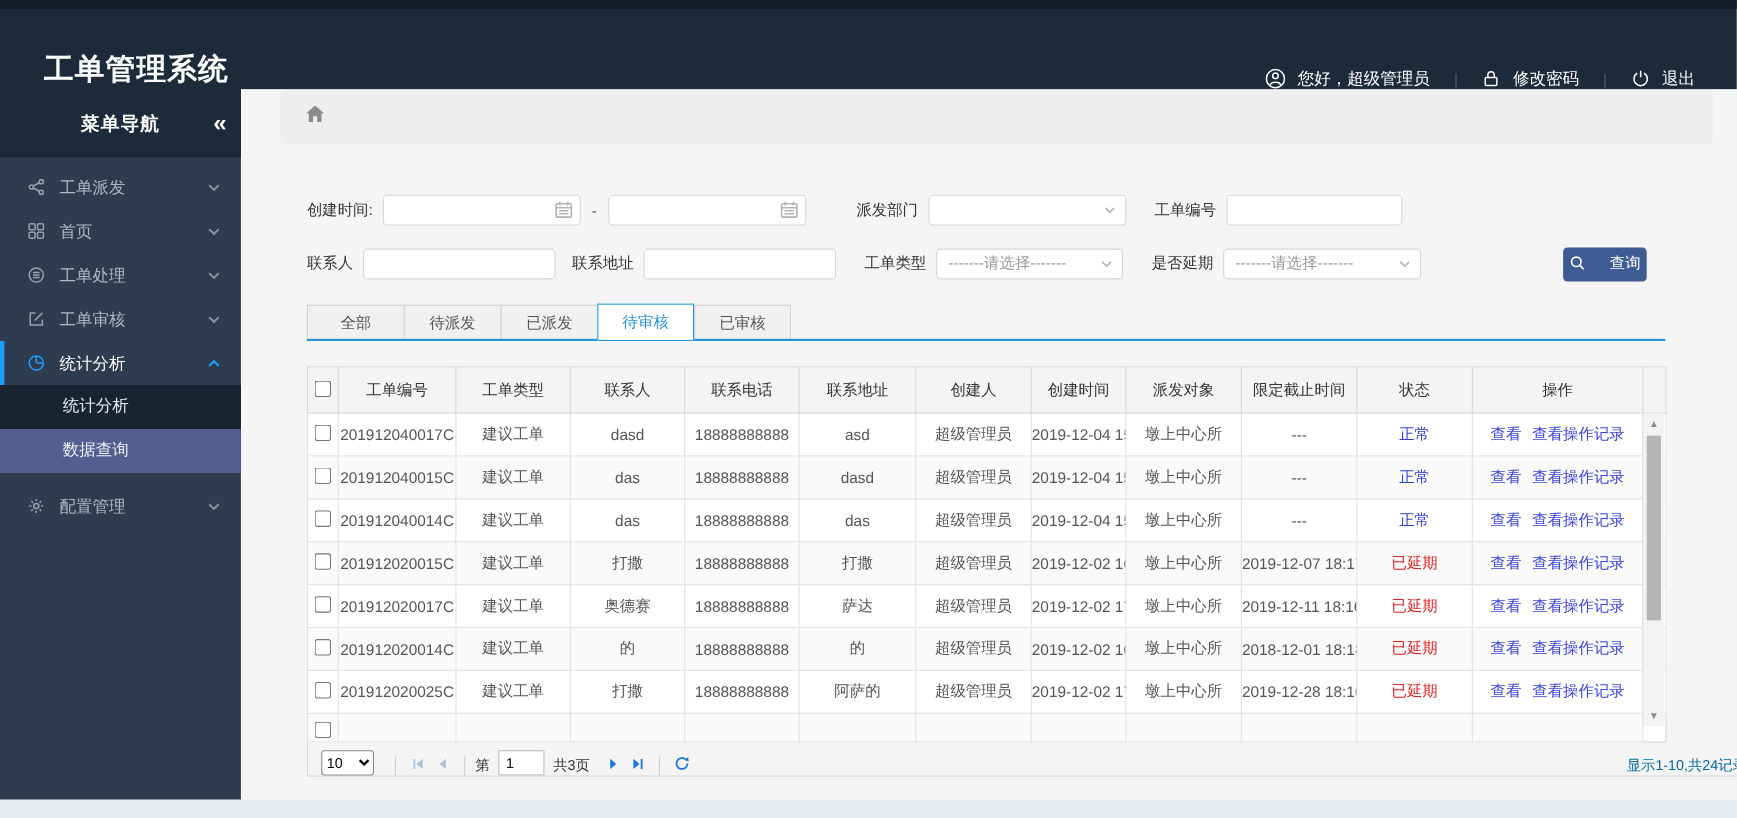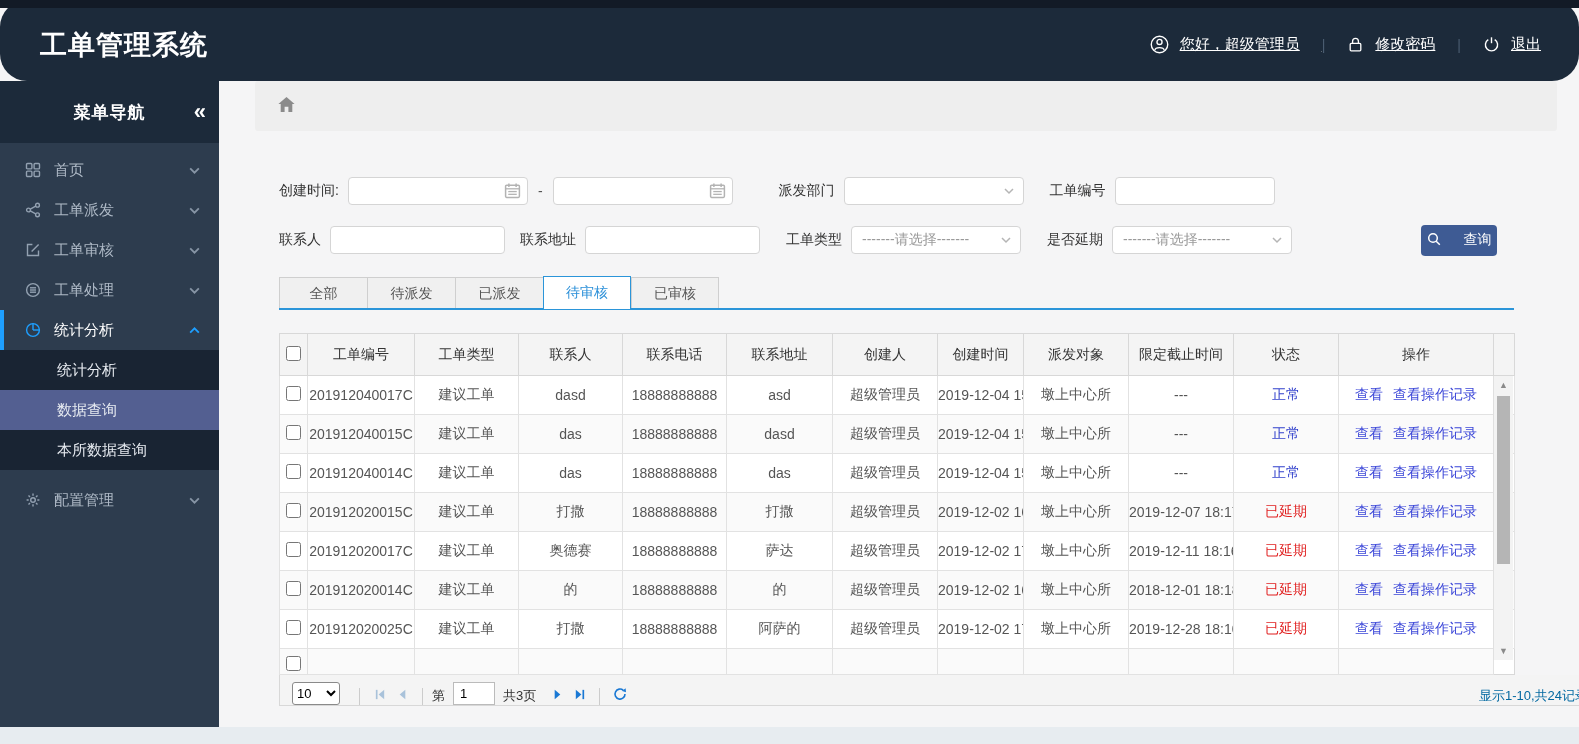--- a/index.html
+++ b/index.html
@@ -1,23 +1,23 @@
 <!DOCTYPE html>
 <html><head>
 <meta charset="utf-8">
 <style>
   * { margin:0; padding:0; box-sizing:border-box; }
   body { font-family:"Liberation Sans","DejaVu Sans",sans-serif; background:#e7ecf0; }
   .page { width:1579px; height:744px; display:flex; flex-direction:column; overflow:hidden; background:#f5f5f6; }
 
   
-  .header { flex:0 0 81px; background:#1c2a3a; display:flex; align-items:center; justify-content:space-between; padding:8px 38px 0 40px; position:relative;border-radius:27px; }
+  .header { flex:0 0 81px; background:#1c2a3a; display:flex; align-items:flex-end; justify-content:space-between; padding:8px 38px 0 40px; position:relative; }
   .header:before { content:""; position:absolute; top:0; left:0; right:0; height:8px; background:#121a26; }
   .brand { color:#fff; font-size:27px; font-weight:bold; letter-spacing:1px; }
-  .header-right { display:flex; align-items:center; color:#fff; font-size:15px;text-decoration:underline; }
+  .header-right { display:flex; align-items:center; color:#fff; font-size:15px; }
   .h-item { display:flex; align-items:center; gap:11px; cursor:pointer; }
   .h-sep { color:#4a5c70; margin:0 22px; font-size:14px; }
   .h-item svg { display:block; }
 
   
   .body-row { flex:1; display:flex; min-height:0; }
   .footer-strip { flex:0 0 17px; background:#e7ecf0; }
 
   
   .sidebar { width:219px; flex:0 0 219px; background:#2d3c4e; display:flex; flex-direction:column; }
@@ -132,58 +132,44 @@
 
     <div class="sidebar">
       <div class="sidebar-head">
         <span>菜单导航</span>
         <span class="collapse-btn">«</span>
       </div>
       <div class="side-menu">
           <div class="side-item">
             <span class="s-icon">
               <svg width="16" height="16" viewBox="0 0 16 16">
-                <rect x="1.5" y="1.5" width="5.4" height="5.4" rx="1" fill="none" stroke="currentColor" stroke-width="1.4"></rect>
-                <rect x="9.1" y="1.5" width="5.4" height="5.4" rx="1" fill="none" stroke="currentColor" stroke-width="1.4"></rect>
-                <rect x="1.5" y="9.1" width="5.4" height="5.4" rx="1" fill="none" stroke="currentColor" stroke-width="1.4"></rect>
-                <rect x="9.1" y="9.1" width="5.4" height="5.4" rx="1" fill="none" stroke="currentColor" stroke-width="1.4"></rect>
-              </svg>
-            </span>
-            <span class="label">首页</span>
-            <span class="chev">
-              <svg width="13" height="13" viewBox="0 0 12 12">
-                <polyline points="2,4 6,8 10,4" fill="none" stroke="currentColor" stroke-width="1.7"></polyline>
-              </svg>
-            </span>
-          </div>
-          <div class="side-item">
-            <span class="s-icon">
-              <svg width="16" height="16" viewBox="0 0 16 16">
                 <circle cx="12.5" cy="3.2" r="1.9" fill="none" stroke="currentColor" stroke-width="1.4"></circle>
                 <circle cx="3.5" cy="8" r="1.9" fill="none" stroke="currentColor" stroke-width="1.4"></circle>
                 <circle cx="12.5" cy="12.8" r="1.9" fill="none" stroke="currentColor" stroke-width="1.4"></circle>
                 <line x1="5.3" y1="7.1" x2="10.7" y2="4.1" fill="none" stroke="currentColor" stroke-width="1.4"></line>
                 <line x1="5.3" y1="8.9" x2="10.7" y2="11.9" fill="none" stroke="currentColor" stroke-width="1.4"></line>
               </svg>
             </span>
             <span class="label">工单派发</span>
             <span class="chev">
               <svg width="13" height="13" viewBox="0 0 12 12">
                 <polyline points="2,4 6,8 10,4" fill="none" stroke="currentColor" stroke-width="1.7"></polyline>
               </svg>
             </span>
           </div>
           <div class="side-item">
             <span class="s-icon">
               <svg width="16" height="16" viewBox="0 0 16 16">
-                <path d="M13.5 8.6 V13.5 H2.5 V2.5 H7.4" fill="none" stroke="currentColor" stroke-width="1.4"></path>
-                <path d="M6.6 9.4 L13.6 2.4" fill="none" stroke="currentColor" stroke-width="1.4"></path>
-              </svg>
-            </span>
-            <span class="label">工单审核</span>
+                <rect x="1.5" y="1.5" width="5.4" height="5.4" rx="1" fill="none" stroke="currentColor" stroke-width="1.4"></rect>
+                <rect x="9.1" y="1.5" width="5.4" height="5.4" rx="1" fill="none" stroke="currentColor" stroke-width="1.4"></rect>
+                <rect x="1.5" y="9.1" width="5.4" height="5.4" rx="1" fill="none" stroke="currentColor" stroke-width="1.4"></rect>
+                <rect x="9.1" y="9.1" width="5.4" height="5.4" rx="1" fill="none" stroke="currentColor" stroke-width="1.4"></rect>
+              </svg>
+            </span>
+            <span class="label">首页</span>
             <span class="chev">
               <svg width="13" height="13" viewBox="0 0 12 12">
                 <polyline points="2,4 6,8 10,4" fill="none" stroke="currentColor" stroke-width="1.7"></polyline>
               </svg>
             </span>
           </div>
           <div class="side-item">
             <span class="s-icon">
               <svg width="16" height="16" viewBox="0 0 16 16">
                 <circle cx="8" cy="8" r="6.4" fill="none" stroke="currentColor" stroke-width="1.4"></circle>
@@ -192,39 +178,52 @@
                 <line x1="5" y1="10.2" x2="11" y2="10.2" fill="none" stroke="currentColor" stroke-width="1.4"></line>
               </svg>
             </span>
             <span class="label">工单处理</span>
             <span class="chev">
               <svg width="13" height="13" viewBox="0 0 12 12">
                 <polyline points="2,4 6,8 10,4" fill="none" stroke="currentColor" stroke-width="1.7"></polyline>
               </svg>
             </span>
           </div>
+          <div class="side-item">
+            <span class="s-icon">
+              <svg width="16" height="16" viewBox="0 0 16 16">
+                <path d="M13.5 8.6 V13.5 H2.5 V2.5 H7.4" fill="none" stroke="currentColor" stroke-width="1.4"></path>
+                <path d="M6.6 9.4 L13.6 2.4" fill="none" stroke="currentColor" stroke-width="1.4"></path>
+              </svg>
+            </span>
+            <span class="label">工单审核</span>
+            <span class="chev">
+              <svg width="13" height="13" viewBox="0 0 12 12">
+                <polyline points="2,4 6,8 10,4" fill="none" stroke="currentColor" stroke-width="1.7"></polyline>
+              </svg>
+            </span>
+          </div>
           <div class="side-item active">
             <span class="s-icon">
               <svg width="16" height="16" viewBox="0 0 16 16">
                 <circle cx="8" cy="8" r="6.4" fill="none" stroke="currentColor" stroke-width="1.4"></circle>
                 <line x1="8" y1="8" x2="8" y2="1.6" fill="none" stroke="currentColor" stroke-width="1.4"></line>
                 <line x1="8" y1="8" x2="14.4" y2="8" fill="none" stroke="currentColor" stroke-width="1.4"></line>
               </svg>
             </span>
             <span class="label">统计分析</span>
             <span class="chev">
               <svg width="13" height="13" viewBox="0 0 12 12">
                 <polyline points="2,8 6,4 10,8" fill="none" stroke="currentColor" stroke-width="1.7"></polyline>
               </svg>
             </span>
           </div>
           <div class="submenu">
             <div class="submenu-item">统计分析</div>
             <div class="submenu-item selected">数据查询</div>
-            <div class="submenu-item">本所数据查询</div>
           </div>
           <div class="side-item">
             <span class="s-icon">
               <svg width="16" height="16" viewBox="0 0 16 16">
                 <circle cx="8" cy="8" r="2.3" fill="none" stroke="currentColor" stroke-width="1.4"></circle>
                 <path d="M8 1.6 v2.1 M8 12.3 v2.1 M1.6 8 h2.1 M12.3 8 h2.1 M3.5 3.5 l1.5 1.5 M11 11 l1.5 1.5 M12.5 3.5 L11 5 M5 11 l-1.5 1.5" fill="none" stroke="currentColor" stroke-width="1.4"></path>
               </svg>
             </span>
             <span class="label">配置管理</span>
             <span class="chev">

